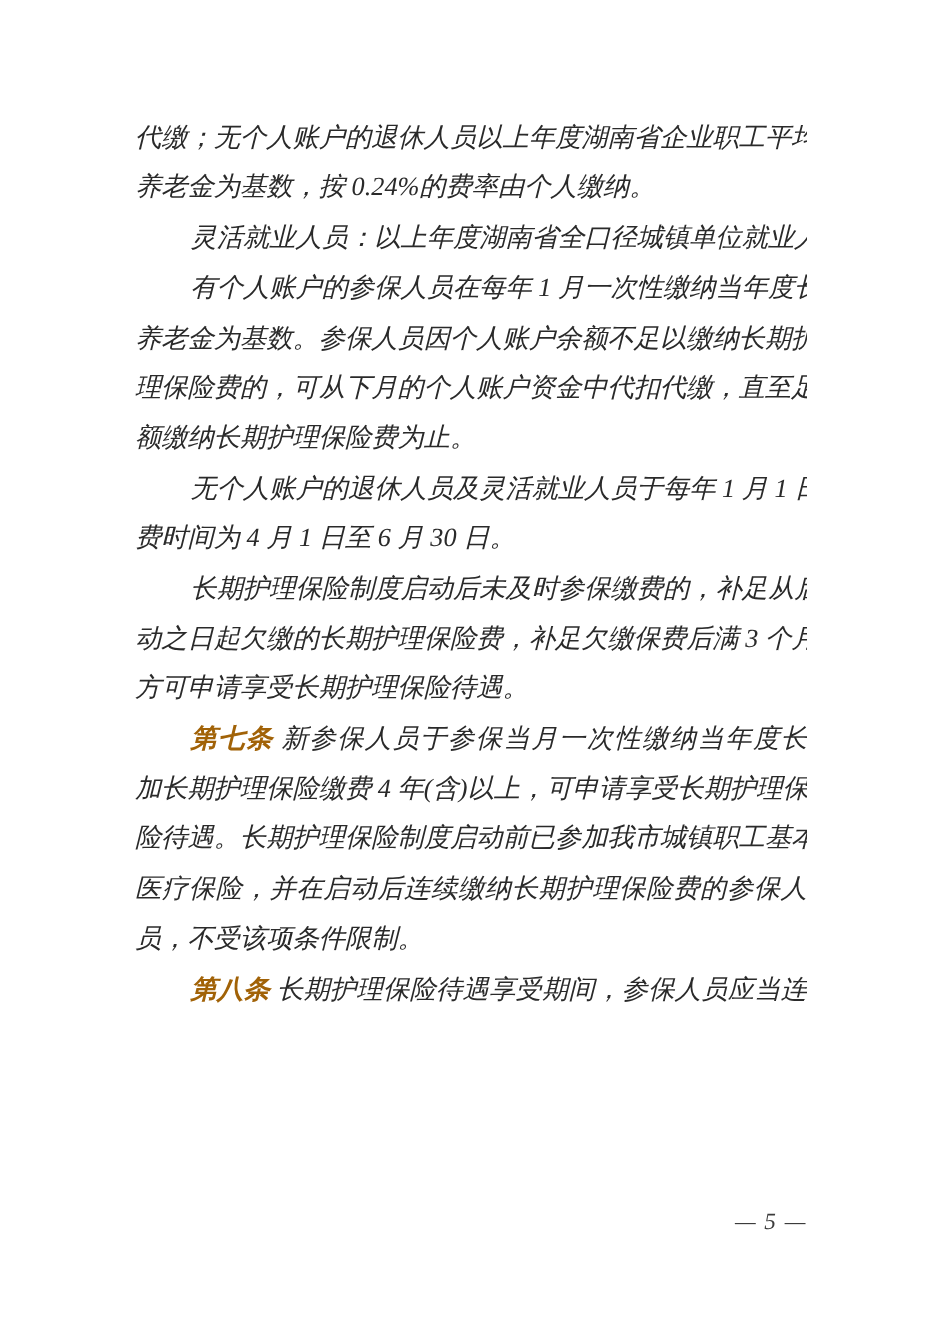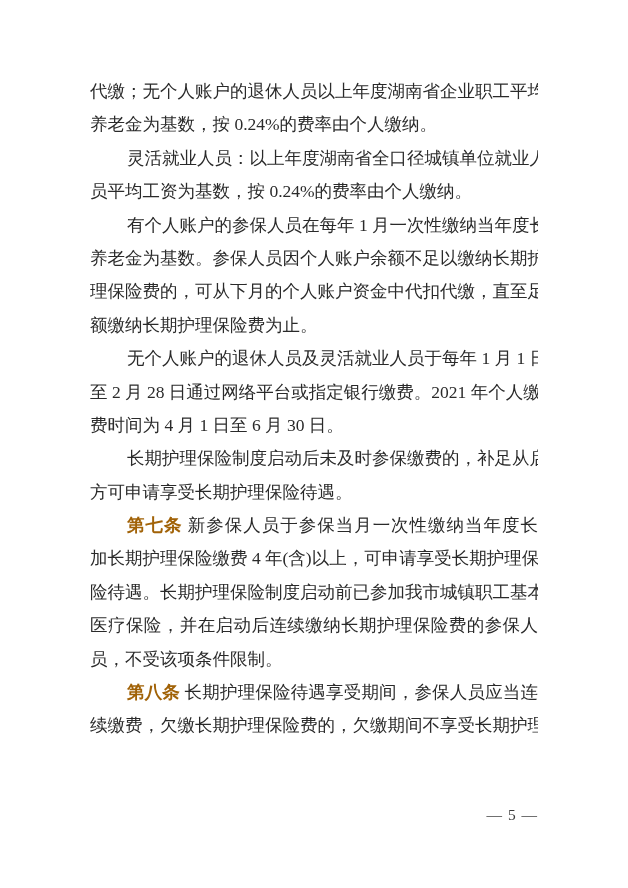--- a/index.html
+++ b/index.html
@@ -11,20 +11,21 @@
     height: 888px;
     background: #ffffff;
     position: relative;
     overflow: hidden;
     font-family: "Liberation Serif", "DejaVu Serif", serif;
   }
   .page {
     position: absolute;
     inset: 0;
     background: #ffffff;
+    font-style: italic;
   }
   .doc-body {
     position: absolute;
     left: 90px;
     top: 75px;
     width: 448px;
   }
   .line {
     box-sizing: border-box;
     width: 100%;
@@ -62,34 +63,32 @@
 </style>
 </head>
 <body>
 
 <div class="page">
 
   <div class="doc-body">
       <div class="line"><span>代缴；无个人账户的退休人员以上年度湖南省企业职工平均</span></div>
       <div class="line no-fill"><span>养老金为基数，按 0.24%的费率由个人缴纳。</span></div>
       <div class="line indent"><span>灵活就业人员：以上年度湖南省全口径城镇单位就业人</span></div>
-      <div class="line no-fill"><span>员平均工资为基数，按 0.24%的费率由个人缴纳。</span></div>
       <div class="line indent"><span>有个人账户的参保人员在每年 1 月一次性缴纳当年度长</span></div>
       <div class="line"><span>养老金为基数。参保人员因个人账户余额不足以缴纳长期护</span></div>
       <div class="line"><span>理保险费的，可从下月的个人账户资金中代扣代缴，直至足</span></div>
       <div class="line no-fill"><span>额缴纳长期护理保险费为止。</span></div>
       <div class="line indent"><span>无个人账户的退休人员及灵活就业人员于每年 1 月 1 日</span></div>
-      <div class="line"><span>至 2 月 28 日通过网络平台或指定银行缴费。2021 年个人缴</span></div>
       <div class="line no-fill"><span>费时间为 4 月 1 日至 6 月 30 日。</span></div>
       <div class="line indent"><span>长期护理保险制度启动后未及时参保缴费的，补足从启</span></div>
+      <div class="line"><span>动之日起欠缴的长期护理保险费，补足欠缴保费后满 3 个月</span></div>
       <div class="line no-fill"><span>方可申请享受长期护理保险待遇。</span></div>
       <div class="line indent"><span class="article-head">第七条</span><span> 新参保人员于参保当月一次性缴纳当年度长</span></div>
       <div class="line"><span>加长期护理保险缴费 4 年(含)以上，可申请享受长期护理保</span></div>
       <div class="line"><span>险待遇。长期护理保险制度启动前已参加我市城镇职工基本</span></div>
       <div class="line"><span>医疗保险，并在启动后连续缴纳长期护理保险费的参保人</span></div>
       <div class="line no-fill"><span>员，不受该项条件限制。</span></div>
       <div class="line indent"><span class="article-head">第八条</span><span> 长期护理保险待遇享受期间，参保人员应当连</span></div>
-      <div class="line"><span>续缴费，欠缴长期护理保险费的，欠缴期间不享受长期护理</span></div>
     </div>
 
   <div class="footer">— 5 —</div>
 
 </div>
 
 </body></html>

